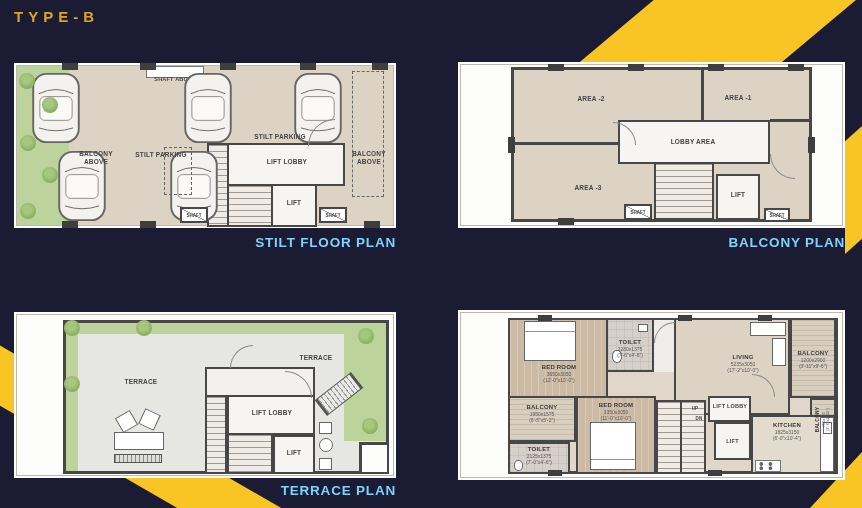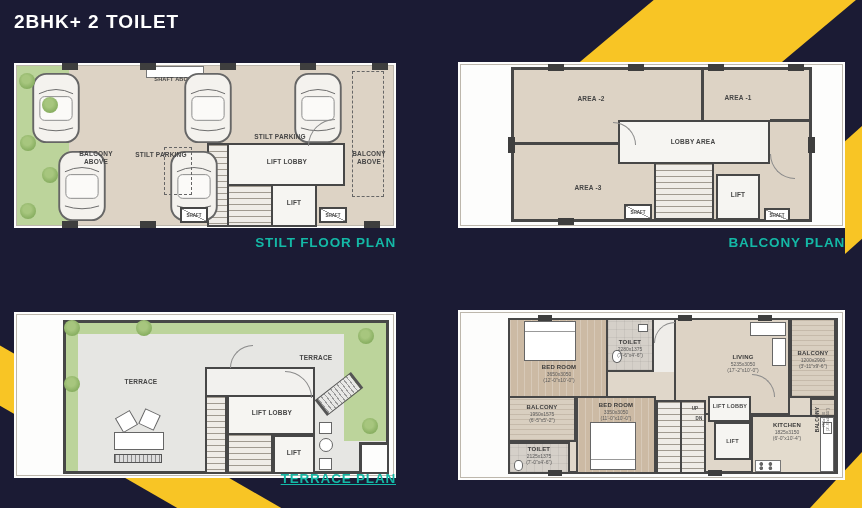--- a/index.html
+++ b/index.html
@@ -1,21 +1,21 @@
 <!DOCTYPE html>
 <html><head>
 <meta charset="utf-8">
 <style>
   html,body{margin:0;padding:0;background:#10101f;}
   .stage{position:relative;width:862px;height:508px;background:#1b1b34;overflow:hidden;
          font-family:"Liberation Sans",sans-serif;}
   .stripe{position:absolute;background:#f8c525;z-index:1;}
   .panel{position:absolute;background:#fdfdfc;z-index:2;}
   .plotline{position:absolute;inset:2px;border:1px solid #bdb7ac;pointer-events:none;}
-  .caption{position:absolute;z-index:2;color:#14b8a6;font-weight:800;font-size:13.5px;
+  .caption{position:absolute;z-index:2;color:#7dd3fc;font-weight:800;font-size:13.5px;
            letter-spacing:.8px;text-align:right;}
   .hdr{position:absolute;left:14px;top:8px;z-index:3;}
   .hdr .t1{color:#dca61f;font-size:15px;font-weight:800;letter-spacing:5px;}
   .hdr .t2{color:#fff;font-size:19px;font-weight:800;letter-spacing:1px;margin-top:3px;}
   .abs{position:absolute;box-sizing:border-box;}
   .room{position:absolute;box-sizing:border-box;border:2px solid #474747;}
   .thick{border-width:3px;}
   .white{background:#f6f5f2;}
   .beige{background:#ddd3c5;}
   .beige2{background:#e0d7ca;}
@@ -61,21 +61,21 @@
 <body>
 
 <div class="stage">
 
   <div class="stripe" style="left:515px;top:-40px;width:420px;height:130px;transform:rotate(-40deg);"></div>
   <div class="stripe" style="left:845px;top:126px;width:17px;height:128px;clip-path:polygon(0 12%,100% 0,100% 88%,0 100%);"></div>
   <div class="stripe" style="left:-40px;top:442px;width:400px;height:52px;transform:rotate(30deg);"></div>
   <div class="stripe" style="left:810px;top:452px;width:52px;height:56px;clip-path:polygon(100% 0,100% 100%,0 100%);"></div>
 
   <div class="hdr">
-    <div class="t2">2BHK+ 2 TOILET</div>
+    <div class="t1">TYPE-B</div>
   </div>
 
   <div class="panel" style="left:14px;top:63px;width:382px;height:165px;">
     <div class="plotline"></div>
     <div class="abs green" style="left:3px;top:3px;width:52px;height:159px;"></div>
     <div class="abs beige" style="left:55px;top:3px;width:324px;height:159px;"></div>
     <div class="tree" style="left:5px;top:10px;"></div>
     <div class="tree" style="left:28px;top:34px;"></div>
     <div class="tree" style="left:6px;top:72px;"></div>
     <div class="tree" style="left:28px;top:104px;"></div>
@@ -212,21 +212,21 @@
     <div class="mat" style="left:100px;top:142px;width:48px;height:9px;"></div>
     <div class="furn" style="left:305px;top:110px;width:13px;height:12px;"></div>
     <div class="furn" style="left:305px;top:126px;width:14px;height:14px;border-radius:50%;"></div>
     <div class="furn" style="left:305px;top:146px;width:13px;height:12px;"></div>
 
     <div class="lbl" style="left:95px;top:66px;width:64px;">TERRACE</div>
     <div class="lbl" style="left:270px;top:42px;width:64px;">TERRACE</div>
     <div class="lbl" style="left:218px;top:97px;width:80px;">LIFT LOBBY</div>
     <div class="lbl" style="left:259px;top:137px;width:42px;">LIFT</div>
   </div>
-  <div class="caption" style="left:14px;top:471px;width:382px;text-decoration:underline;">TERRACE PLAN</div>
+  <div class="caption" style="left:14px;top:483px;width:382px;">TERRACE PLAN</div>
 
   <div class="panel" style="left:458px;top:310px;width:387px;height:170px;">
     <div class="plotline"></div>
     <div class="room beige2 thick" style="left:50px;top:8px;width:330px;height:156px;"></div>
 
     <div class="room wood" style="left:50px;top:8px;width:100px;height:80px;"></div>
     <div class="furn" style="left:66px;top:11px;width:52px;height:40px;background:#fff linear-gradient(#fff 9px,#999 9px,#999 10px,#fff 10px);"></div>
     <div class="room tile" style="left:148px;top:8px;width:48px;height:54px;"></div>
     <div class="furn" style="left:154px;top:40px;width:10px;height:13px;border-radius:45%;"></div>
     <div class="furn" style="left:180px;top:14px;width:10px;height:8px;"></div>

